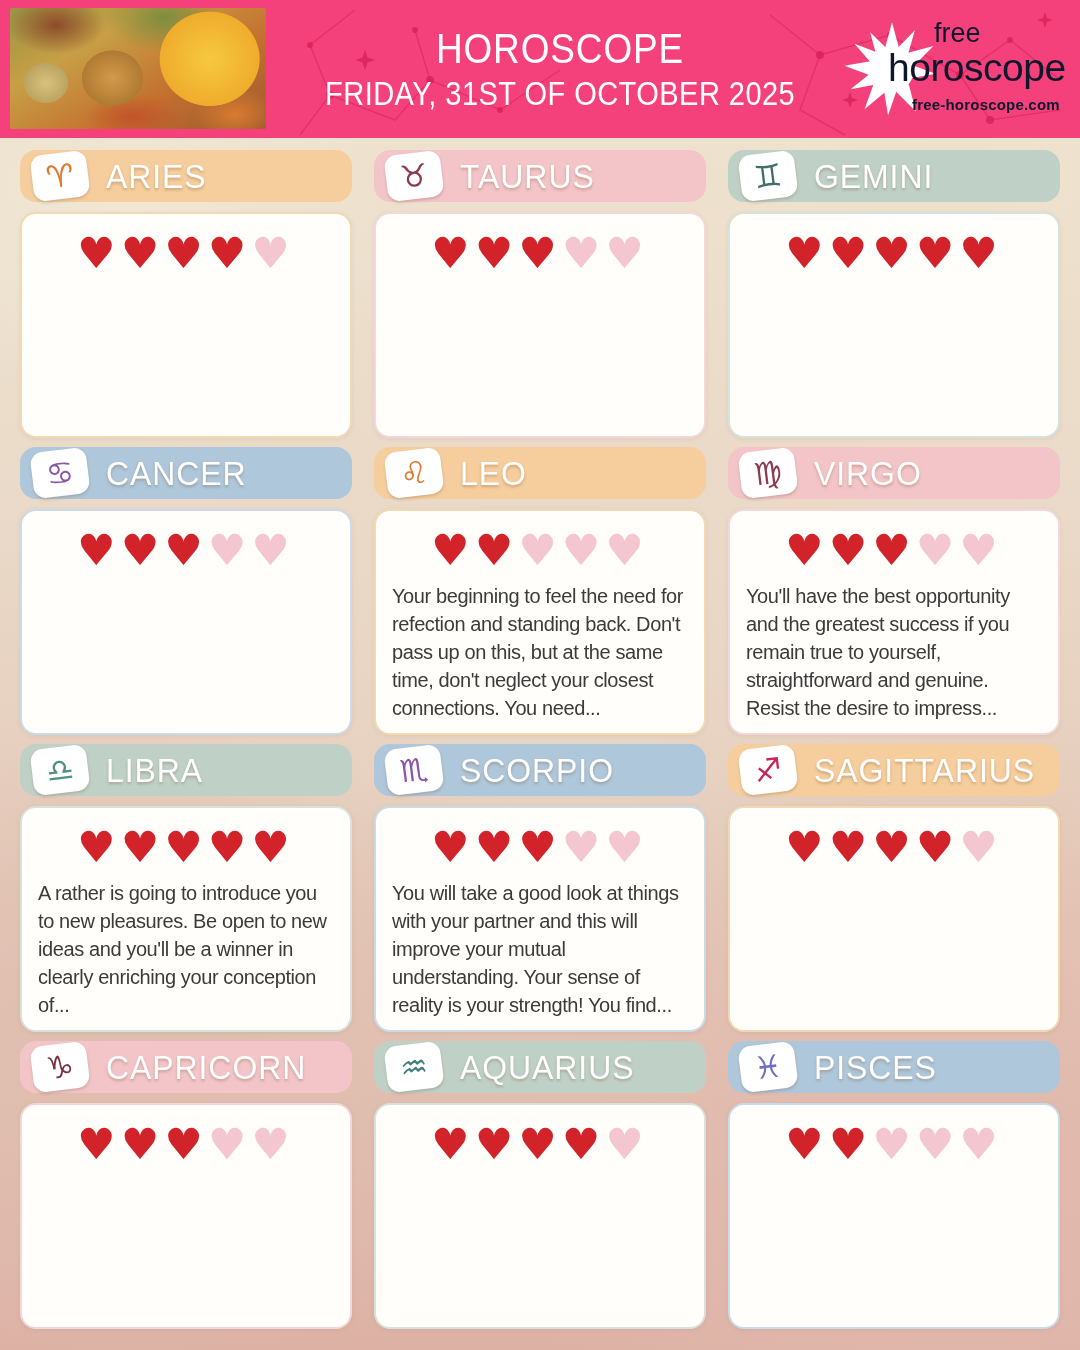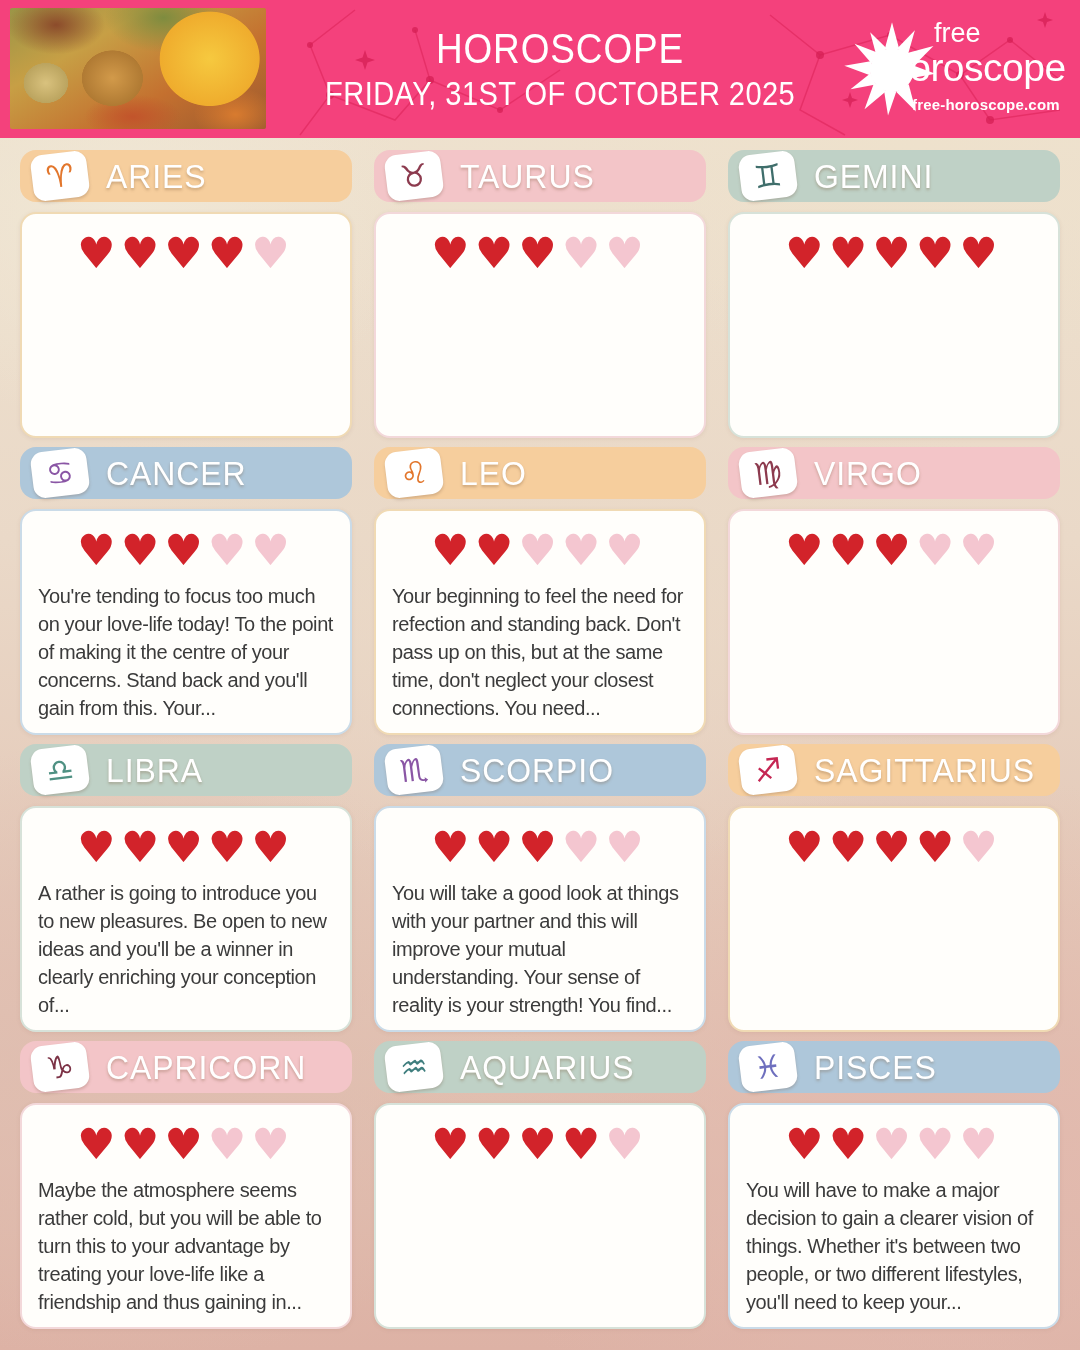--- a/index.html
+++ b/index.html
@@ -34,21 +34,21 @@
       linear-gradient(150deg, #9A9547 0%, #C79F45 30%, #C4702F 65%, #9C5A2E 100%);
   }
   .titles {
     position:absolute; left:290px; right:250px; top:0; height:138px;
     display:flex; flex-direction:column; justify-content:center; align-items:center;
     color:#FFFFFF; text-align:center; gap:2px;
   }
   .t1 { font-size:42px; font-weight:500; letter-spacing:1px; transform:scaleX(0.88); white-space:nowrap; }
   .t2 { font-size:33px; font-weight:500; letter-spacing:0.5px; transform:scaleX(0.88); white-space:nowrap; }
 
-  .logo { position:absolute; right:10px; top:10px; width:222px; height:118px; color:#ffffff; }
+  .logo { position:absolute; right:10px; top:10px; width:222px; height:118px; color:#0f172a; }
   .logo svg.sun { position:absolute; left:-8px; top:8px; width:104px; height:104px; }
   .logo .lg-free { position:absolute; left:86px; top:8px; font-size:27px; font-weight:500; }
   .logo .lg-word { position:absolute; left:40px; top:36px; font-size:39px; font-weight:500; letter-spacing:-0.5px; }
   .logo .lg-url  { position:absolute; left:64px; top:86px; font-size:15px; font-weight:700; letter-spacing:0.2px; }
 
   
   .grid {
     margin:12px 20px 0 20px;
     display:grid; grid-template-columns:repeat(3, 1fr);
     column-gap:22px; row-gap:9px; grid-auto-rows:288px;
@@ -185,21 +185,20 @@
   </section>
     <section class="cell theme-blue">
     <header class="pill">
       <span class="sticker">
         <span class="sign-glyph" style="color: rgb(138, 86, 165);">♋</span>
       </span>
       <h2 class="sign-name">CANCER</h2>
     </header>
     <div class="card">
       <div class="hearts"><span class="heart filled" style="color: rgb(210, 35, 42);">♥</span><span class="heart filled" style="color: rgb(210, 35, 42);">♥</span><span class="heart filled" style="color: rgb(210, 35, 42);">♥</span><span class="heart empty" style="color: rgb(244, 198, 208);">♥</span><span class="heart empty" style="color: rgb(244, 198, 208);">♥</span></div>
-      <p class="sign-text">You're tending to focus too much on your love-life today! To the point of making it the centre of your concerns. Stand back and you'll gain from this. Your...</p>
     </div>
   </section>
     <section class="cell theme-peach">
     <header class="pill">
       <span class="sticker">
         <span class="sign-glyph" style="color: rgb(226, 118, 44);">♌</span>
       </span>
       <h2 class="sign-name">LEO</h2>
     </header>
     <div class="card">
@@ -209,20 +208,21 @@
   </section>
     <section class="cell theme-pink">
     <header class="pill">
       <span class="sticker">
         <span class="sign-glyph" style="color: rgb(140, 58, 78);">♍</span>
       </span>
       <h2 class="sign-name">VIRGO</h2>
     </header>
     <div class="card">
       <div class="hearts"><span class="heart filled" style="color: rgb(210, 35, 42);">♥</span><span class="heart filled" style="color: rgb(210, 35, 42);">♥</span><span class="heart filled" style="color: rgb(210, 35, 42);">♥</span><span class="heart empty" style="color: rgb(244, 198, 208);">♥</span><span class="heart empty" style="color: rgb(244, 198, 208);">♥</span></div>
+      <p class="sign-text">You'll have the best opportunity and the greatest success if you remain true to yourself, straightforward and genuine. Resist the desire to impress...</p>
     </div>
   </section>
     <section class="cell theme-sage">
     <header class="pill">
       <span class="sticker">
         <span class="sign-glyph" style="color: rgb(79, 145, 131);">♎</span>
       </span>
       <h2 class="sign-name">LIBRA</h2>
     </header>
     <div class="card">
@@ -255,21 +255,20 @@
   </section>
     <section class="cell theme-pink">
     <header class="pill">
       <span class="sticker">
         <span class="sign-glyph" style="color: rgb(124, 50, 70);">♑</span>
       </span>
       <h2 class="sign-name">CAPRICORN</h2>
     </header>
     <div class="card">
       <div class="hearts"><span class="heart filled" style="color: rgb(210, 35, 42);">♥</span><span class="heart filled" style="color: rgb(210, 35, 42);">♥</span><span class="heart filled" style="color: rgb(210, 35, 42);">♥</span><span class="heart empty" style="color: rgb(244, 198, 208);">♥</span><span class="heart empty" style="color: rgb(244, 198, 208);">♥</span></div>
-      <p class="sign-text">Maybe the atmosphere seems rather cold, but you will be able to turn this to your advantage by treating your love-life like a friendship  and thus gaining in...</p>
     </div>
   </section>
     <section class="cell theme-sage">
     <header class="pill">
       <span class="sticker">
         <span class="sign-glyph" style="color: rgb(63, 126, 126);">♒</span>
       </span>
       <h2 class="sign-name">AQUARIUS</h2>
     </header>
     <div class="card">
@@ -278,16 +277,15 @@
   </section>
     <section class="cell theme-blue">
     <header class="pill">
       <span class="sticker">
         <span class="sign-glyph" style="color: rgb(110, 111, 190);">♓</span>
       </span>
       <h2 class="sign-name">PISCES</h2>
     </header>
     <div class="card">
       <div class="hearts"><span class="heart filled" style="color: rgb(210, 35, 42);">♥</span><span class="heart filled" style="color: rgb(210, 35, 42);">♥</span><span class="heart empty" style="color: rgb(244, 198, 208);">♥</span><span class="heart empty" style="color: rgb(244, 198, 208);">♥</span><span class="heart empty" style="color: rgb(244, 198, 208);">♥</span></div>
-      <p class="sign-text">You will have to make a major decision to gain a clearer vision of things. Whether it's between two people, or two different lifestyles, you'll need to keep your...</p>
     </div>
   </section>
   </main>
 
 </body></html>

